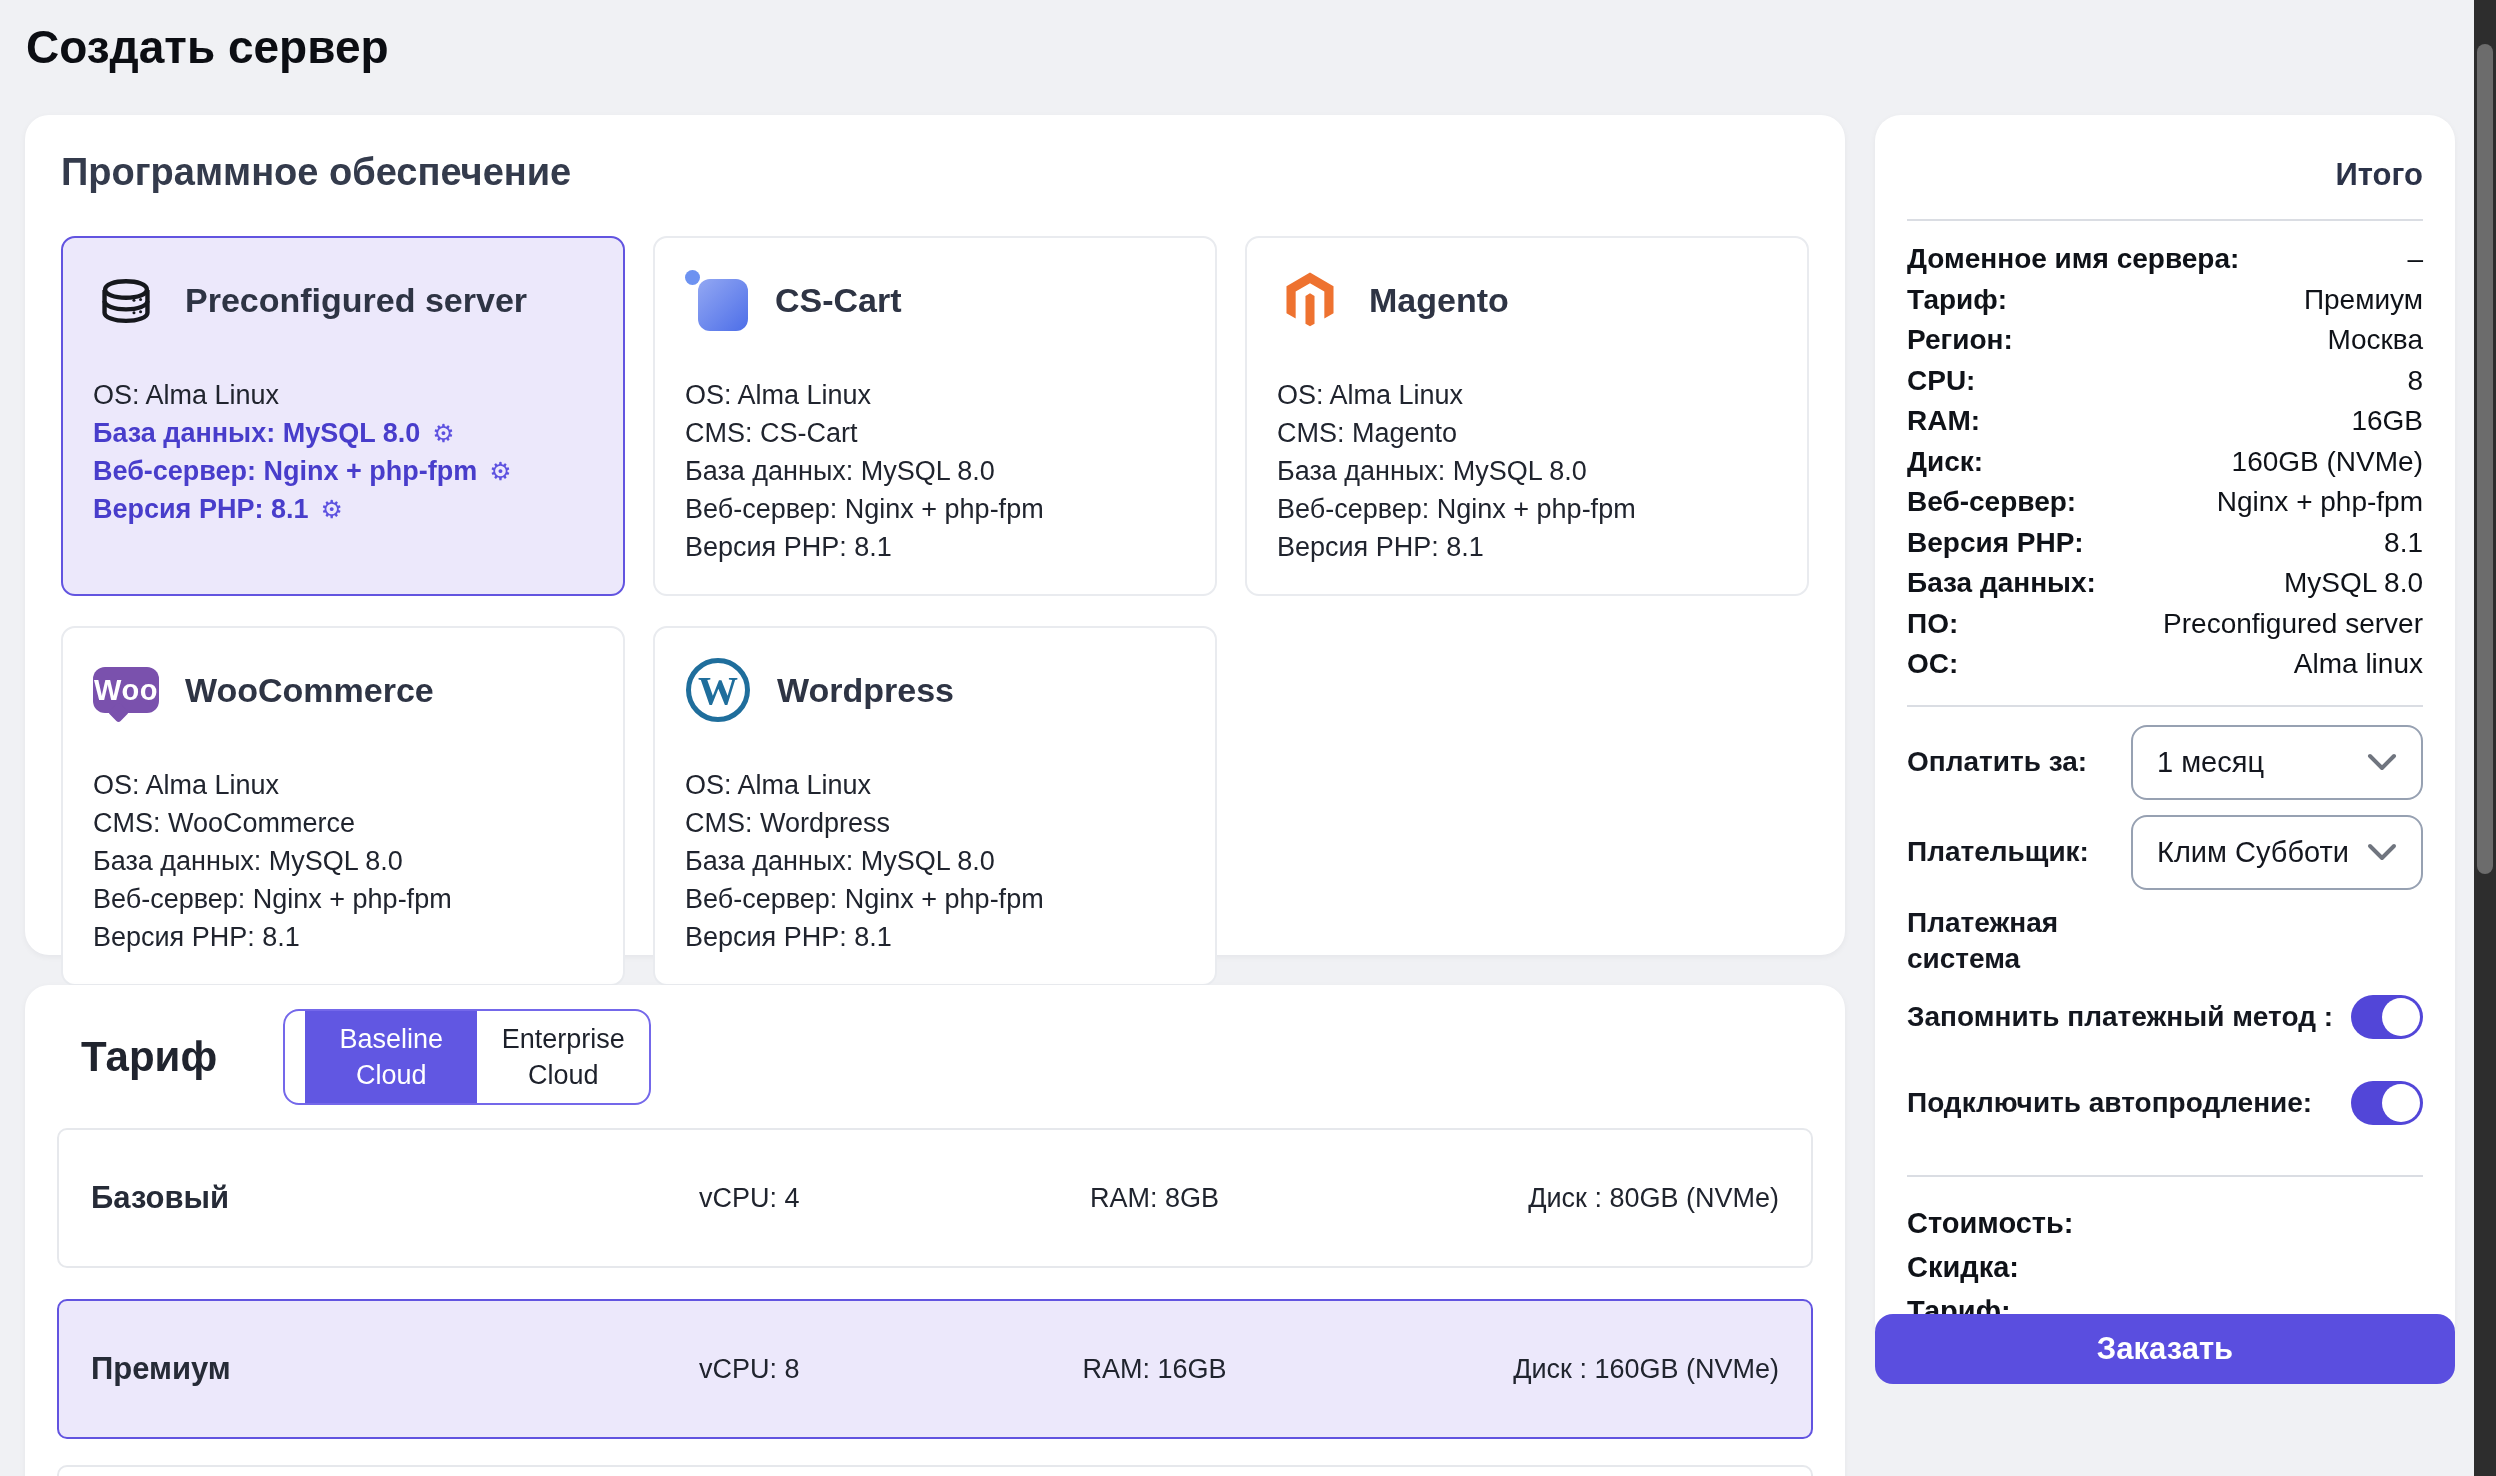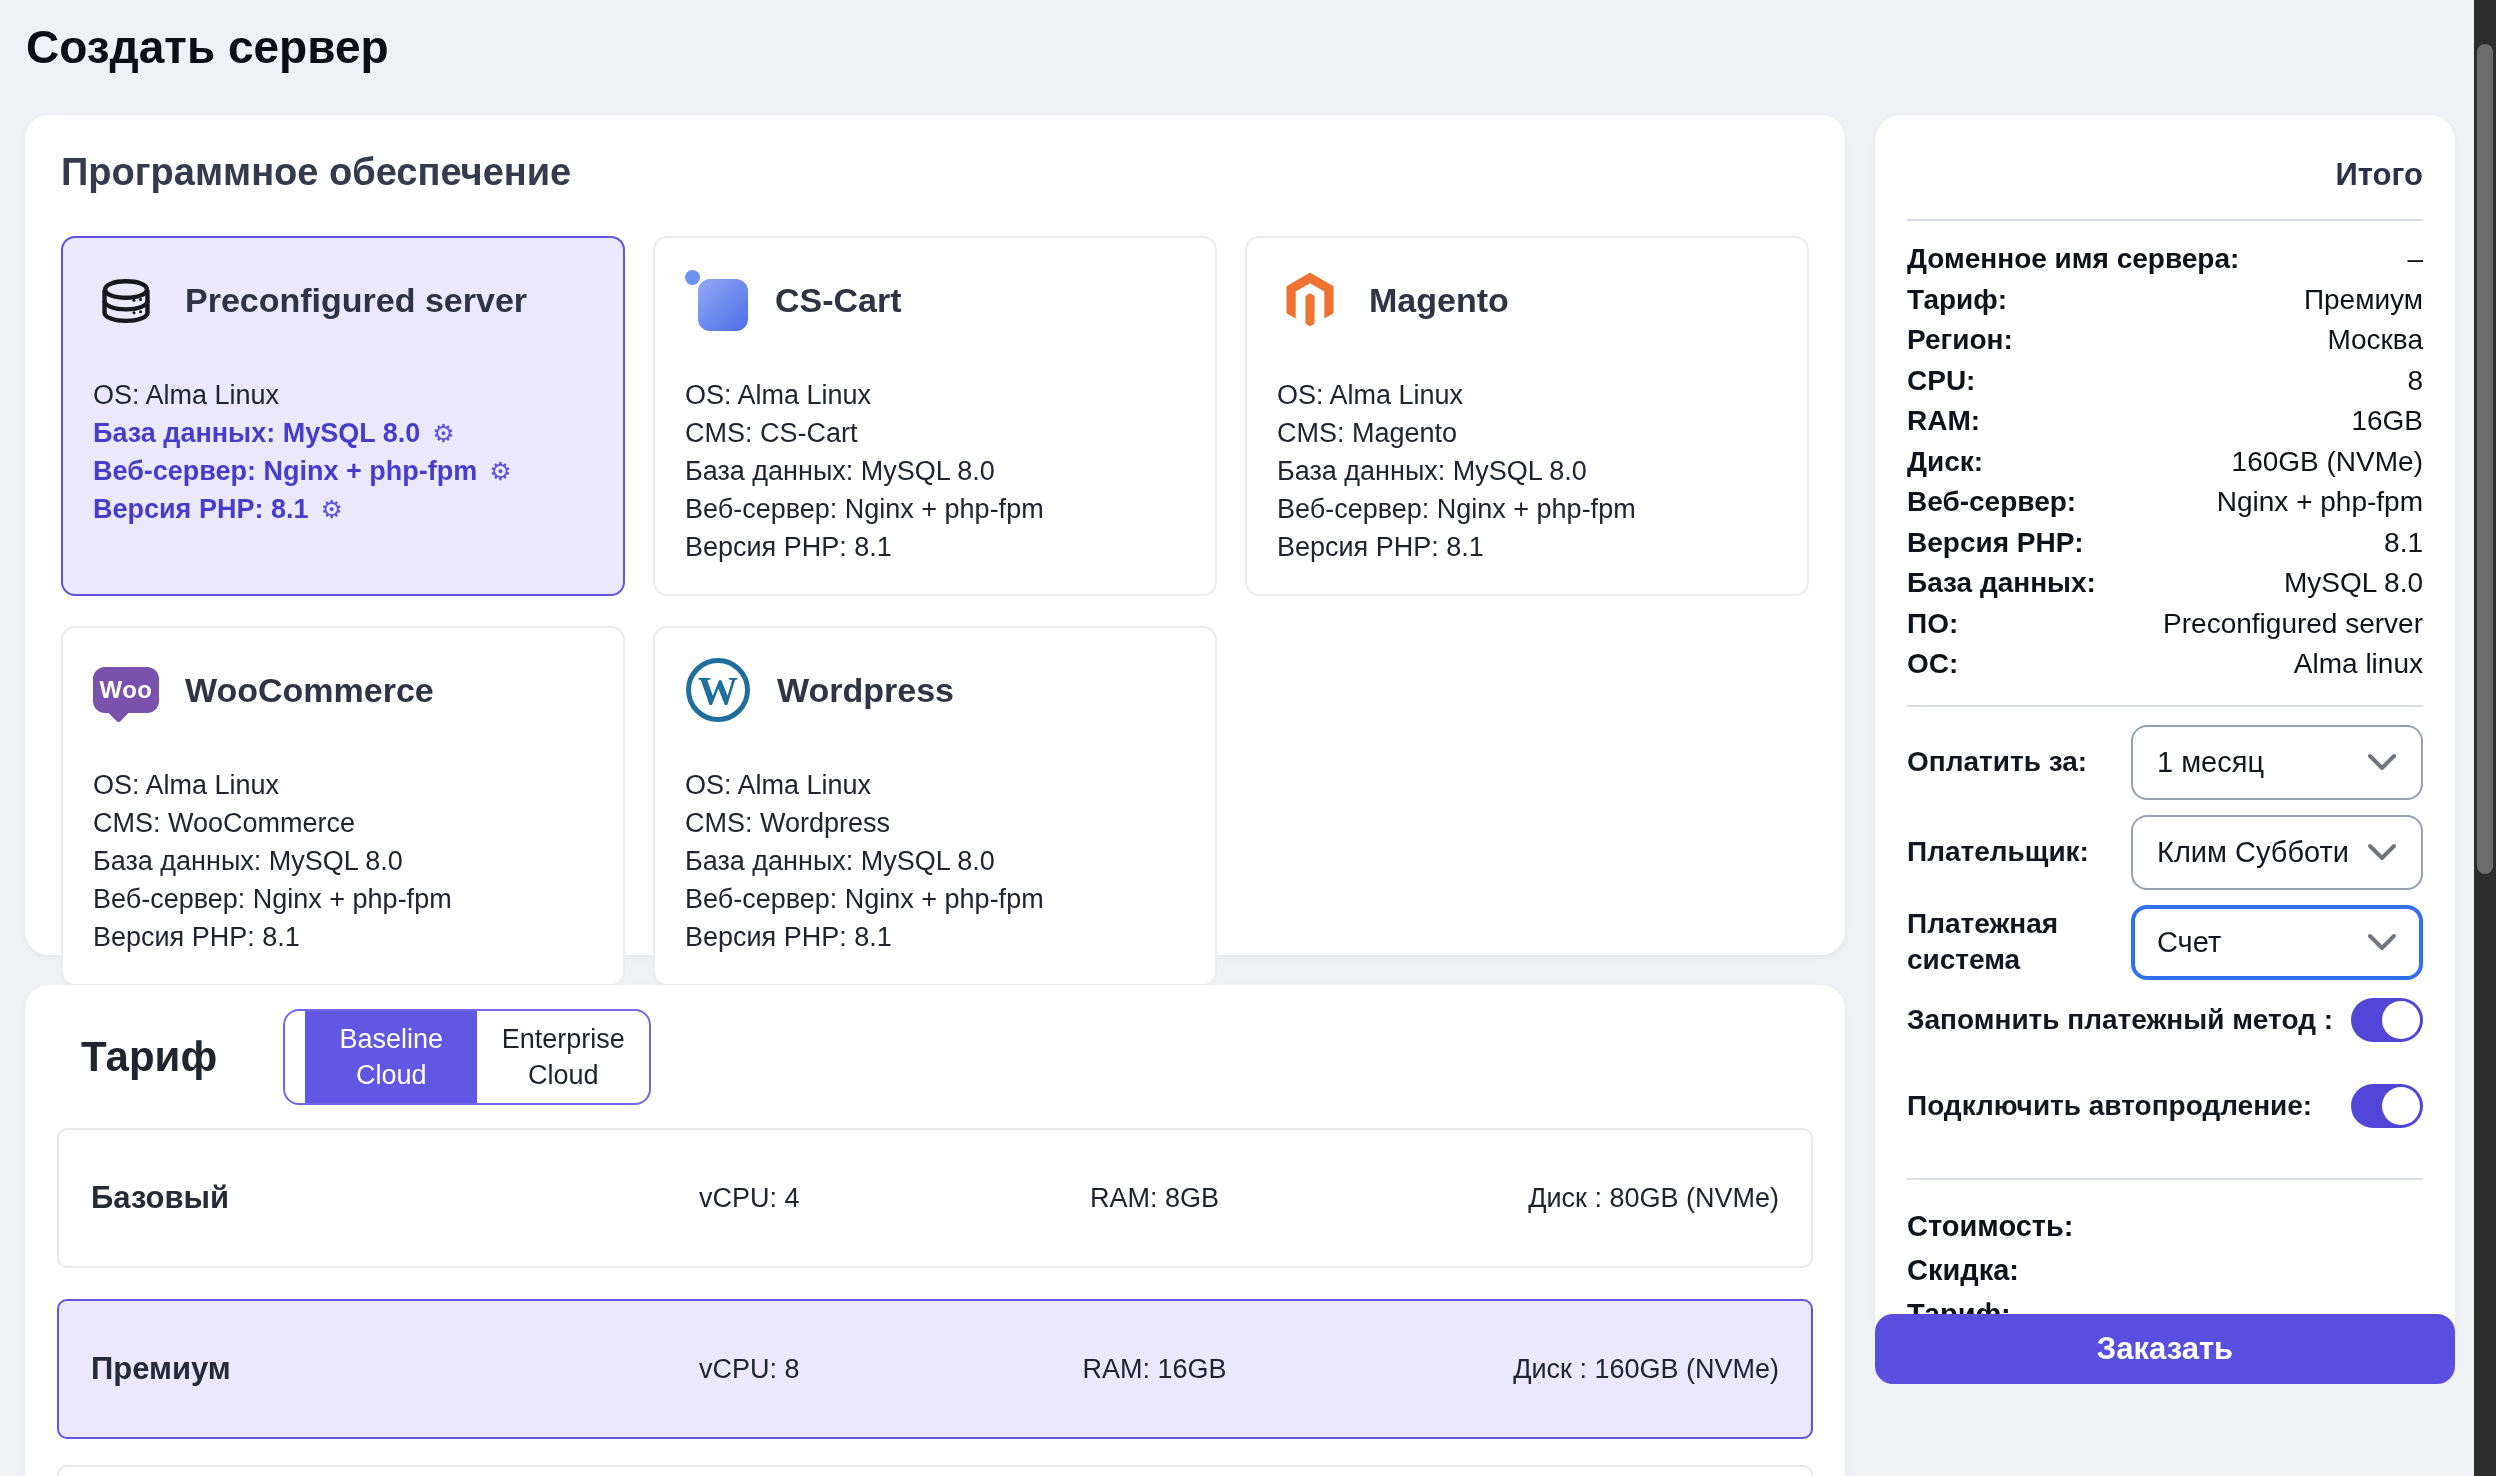--- a/index.html
+++ b/index.html
@@ -24,21 +24,21 @@
   .sw-line.config { color:#483dcb; font-weight:700; }
   .gear { font-size:25px; color:#5d51e0; margin-left:12px; font-weight:400; cursor:pointer; }
 
   
   .icon-box { width:66px; display:flex; align-items:center; justify-content:center; }
   .icon-cscart { width:64px; height:66px; position:relative; }
   .icon-cscart .dot { position:absolute; left:0; top:3px; width:15px; height:15px; border-radius:50%; background:#6d92f1; }
   .icon-cscart .sq { position:absolute; right:1px; bottom:2px; width:50px; height:52px; border-radius:12px;
                      background:linear-gradient(135deg,#93a8f3 0%,#4d6ee8 100%); }
   .icon-woo { width:68px; height:46px; background:#7a51ad; border-radius:12px; color:#fff; font-weight:700;
-              font-size:24px; display:flex; align-items:center; justify-content:center; position:relative; letter-spacing:.5px; }
+              font-size:29px; display:flex; align-items:center; justify-content:center; position:relative; letter-spacing:.5px; }
   .icon-woo:after { content:""; position:absolute; left:18px; bottom:-7px; width:15px; height:15px; background:#7a51ad;
                     transform:rotate(45deg); border-radius:3px; }
   .icon-wp { width:64px; height:64px; border-radius:50%; border:5px solid #1f6e9c; color:#1f6e9c; background:#fff;
              display:flex; align-items:center; justify-content:center; font-family:"Liberation Serif",serif;
              font-weight:700; font-size:40px; }
 
   
   .tariff-panel { left:25px; top:985px; width:1820px; height:660px; padding:24px 32px; }
   .tariff-head { display:flex; align-items:center; }
   .tariff-title { font-size:42px; font-weight:700; color:#20242e; margin-left:24px; }
@@ -293,26 +293,20 @@
       <div class="select">
         <span class="sval">Клим Субботи</span>
         <svg class="chev" width="30" height="18" viewBox="0 0 30 18" fill="none" stroke="#70757f" stroke-width="4" stroke-linecap="round" stroke-linejoin="round">
             <polyline points="3,3 15,15 27,3"></polyline>
           </svg>
       </div>
     </div>
 
     <div class="form-row">
       <span class="form-lbl">Платежная система</span>
-      <div class="select focused">
-        <span class="sval">Счет</span>
-        <svg class="chev" width="30" height="18" viewBox="0 0 30 18" fill="none" stroke="#70757f" stroke-width="4" stroke-linecap="round" stroke-linejoin="round">
-            <polyline points="3,3 15,15 27,3"></polyline>
-          </svg>
-      </div>
     </div>
 
     <div class="toggle-row">
       <span class="toggle-lbl">Запомнить платежный метод :</span>
       <div class="toggle">
           <span class="knob"></span>
         </div>
     </div>
 
     <div class="toggle-row second">

